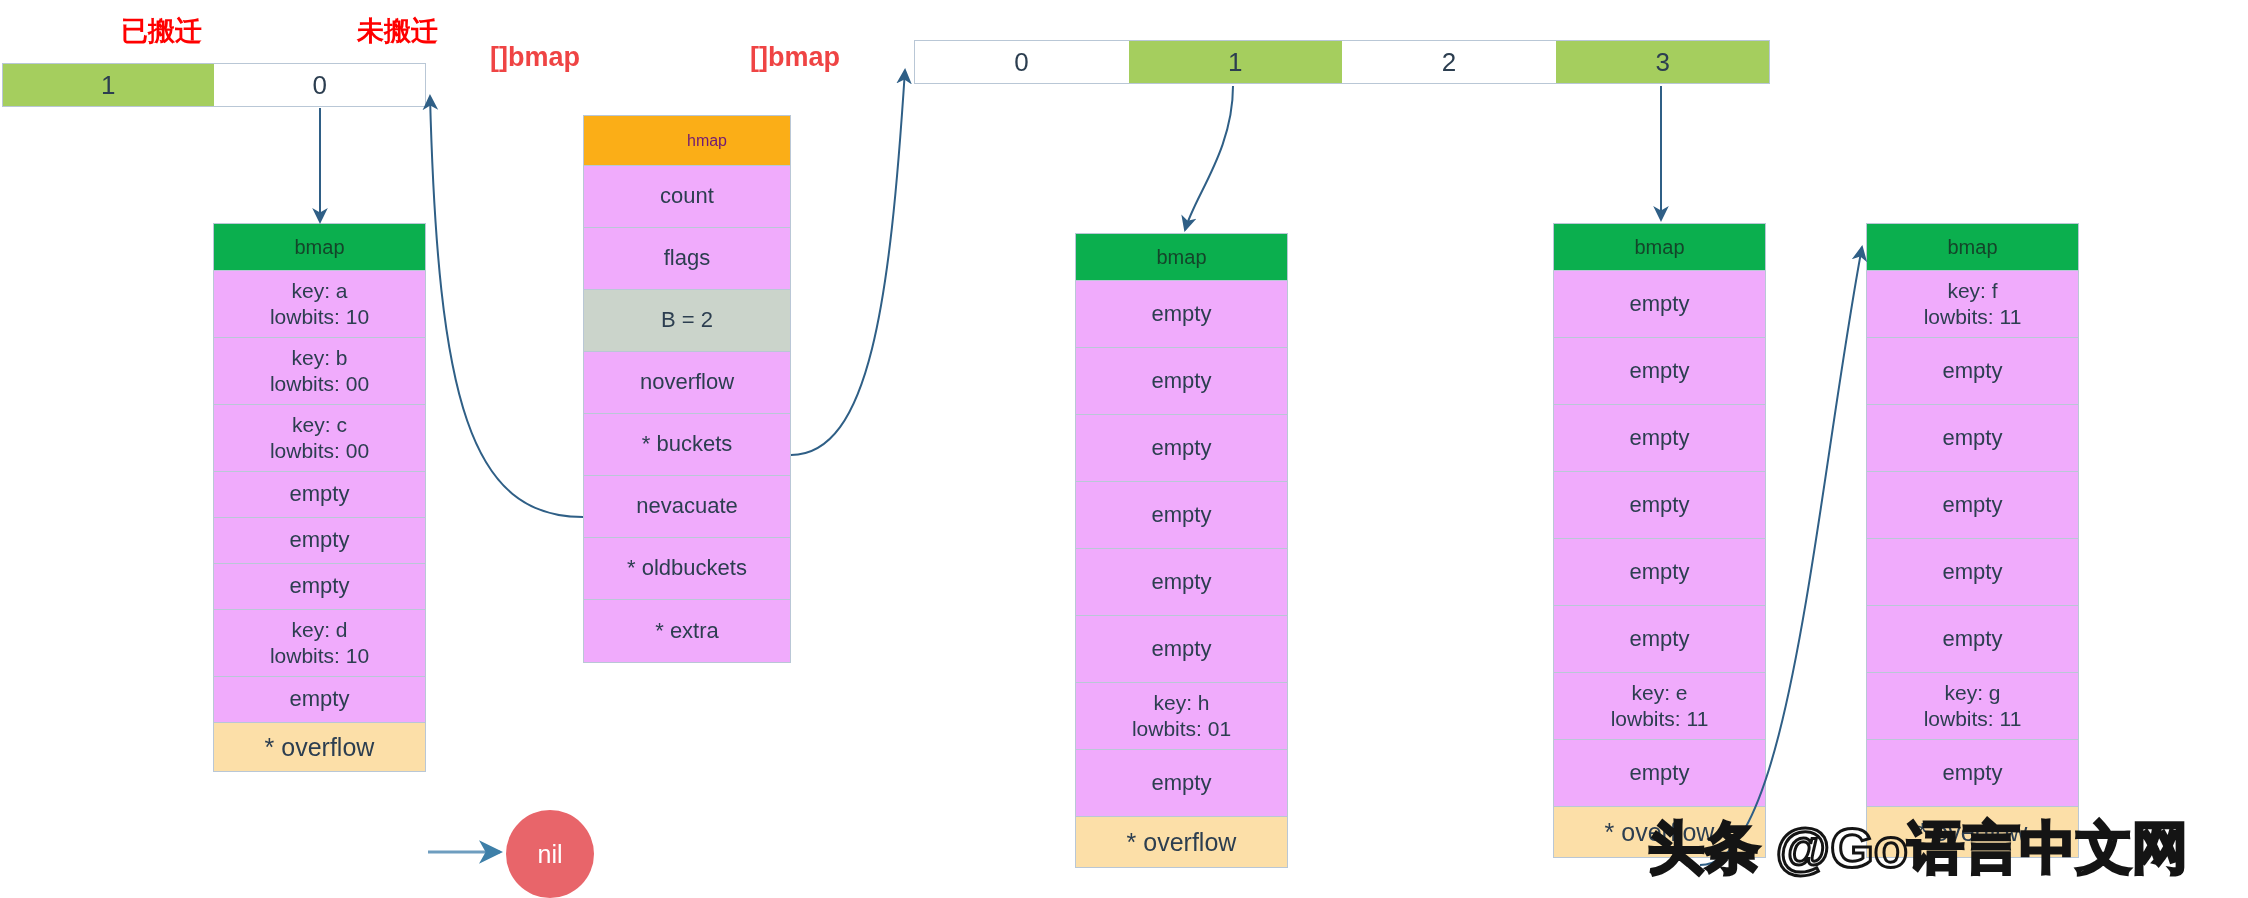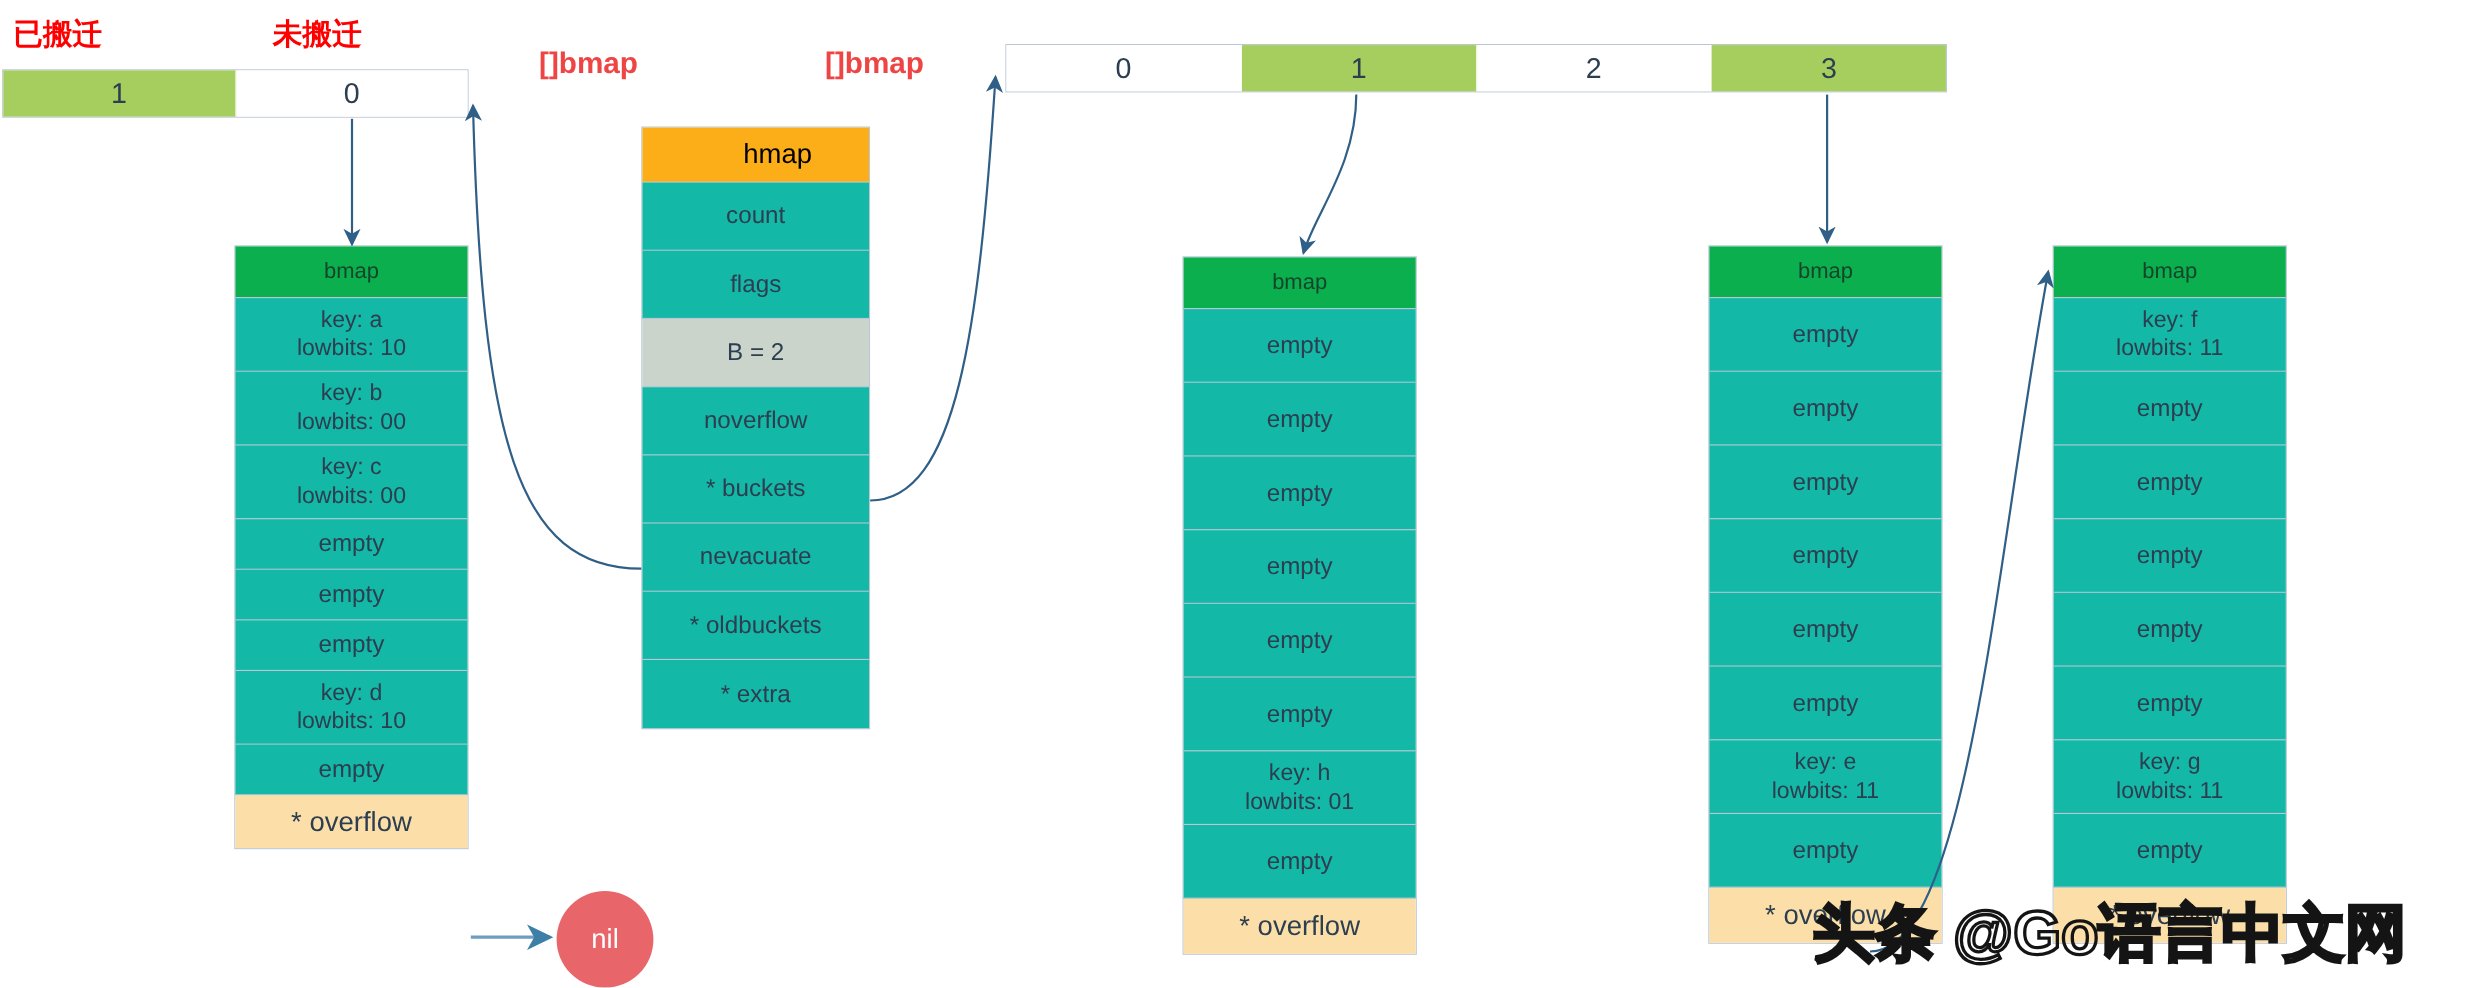--- a/index.html
+++ b/index.html
@@ -15,21 +15,21 @@
     font-family: "Liberation Sans", "DejaVu Sans", sans-serif;
     overflow: hidden;
   }
   .abs { position: absolute; box-sizing: border-box; }
 
   
   .red-label {
     color: #FF0000;
     font-size: 27px;
     font-weight: 700;
-    text-align: left;
+    text-align: right;
     white-space: nowrap;
     line-height: 1;
   }
 
   
   .blue-label {
     color: #ef4444;
     font-size: 27px;
     font-weight: 600;
     white-space: nowrap;
@@ -62,29 +62,29 @@
     background: #ffffff;
   }
   .row {
     border-bottom: 1px solid #B9C7D6;
     display: flex;
     align-items: center;
     justify-content: center;
     text-align: center;
     font-size: 22px;
     color: #2C3E50;
-    background: #14b8a6;
+    background: #f0abfc;
     line-height: 1.22;
     box-sizing: border-box;
   }
   .row:last-child { border-bottom: none; }
   .row.hdr-orange {
     background: #FBAE17;
-    color: #000000;
-    font-size: 25px;
+    color: #701a75;
+    font-size: 16px;
     padding-left: 40px;
   }
   .row.hdr-green {
     background: #0BAF4E;
     color: #14452A;
     font-size: 20px;
   }
   .row.gray { background: #CBD4CB; }
   .row.overflow { background: #FCDFA8; font-size: 25px; }
   .row.small { font-size: 21px; }

